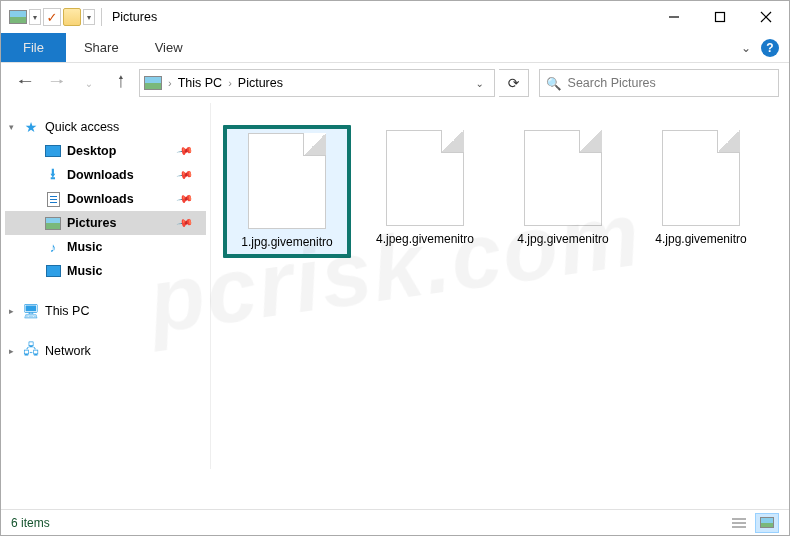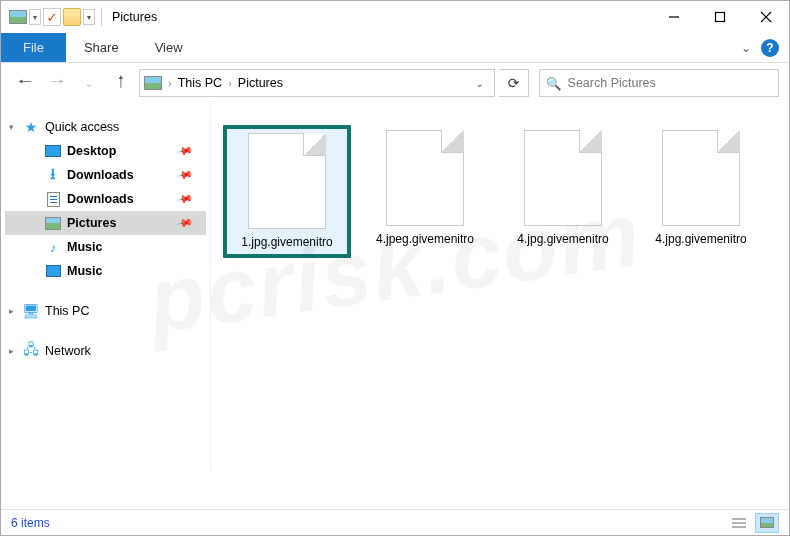--- a/index.html
+++ b/index.html
@@ -63,21 +63,21 @@
 
 .content { flex:1; padding:22px 12px; overflow:auto; }
 .files { display:flex; flex-wrap:wrap; gap:18px 10px; align-content:flex-start; }
 .file-item { width:128px; display:flex; flex-direction:column; align-items:center; text-align:center; font-size:12px; padding:4px; border:1px solid transparent; border-radius:1px; }
 .file-item.selected { background:#e5f3ff; border:4px solid #0f766e; }
 .file-thumb { width:78px; height:96px; background:#fff; border:1px solid #ccc; margin-bottom:6px; position:relative; }
 .file-thumb::before { content:""; position:absolute; top:-1px; right:-1px; width:22px; height:22px; background:linear-gradient(135deg,#fff 0 50%, #d8d8d8 50%); border-left:1px solid #ccc; border-bottom:1px solid #ccc; }
 .file-name { line-height:1.25; word-wrap:break-word; max-width:120px; color:#000; }
 
 
-.statusbar { height:26px; border-top:1px solid #e1e1e1; display:flex; align-items:center; padding:0 10px; font-size:12px; color:#1d4ed8;margin-top:40px; }
+.statusbar { height:26px; border-top:1px solid #e1e1e1; display:flex; align-items:center; padding:0 10px; font-size:12px; color:#14532d;margin-top:40px; }
 .status-right { margin-left:auto; display:flex; gap:4px; align-items:center;}
 .view-btn { width:24px; height:20px; border:1px solid transparent; display:flex; align-items:center; justify-content:center; }
 .view-btn.active { background:#cce8ff; border:1px solid #99d1ff; }
 
 
 .watermark { position:fixed; left:50%; top:50%; transform:translate(-50%,-50%) rotate(-8deg); font-size:90px; font-weight:700; color:rgba(0,0,0,0.045); letter-spacing:2px; pointer-events:none; font-style:italic; white-space:nowrap; }
 </style>
 </head>
 <body>
 

